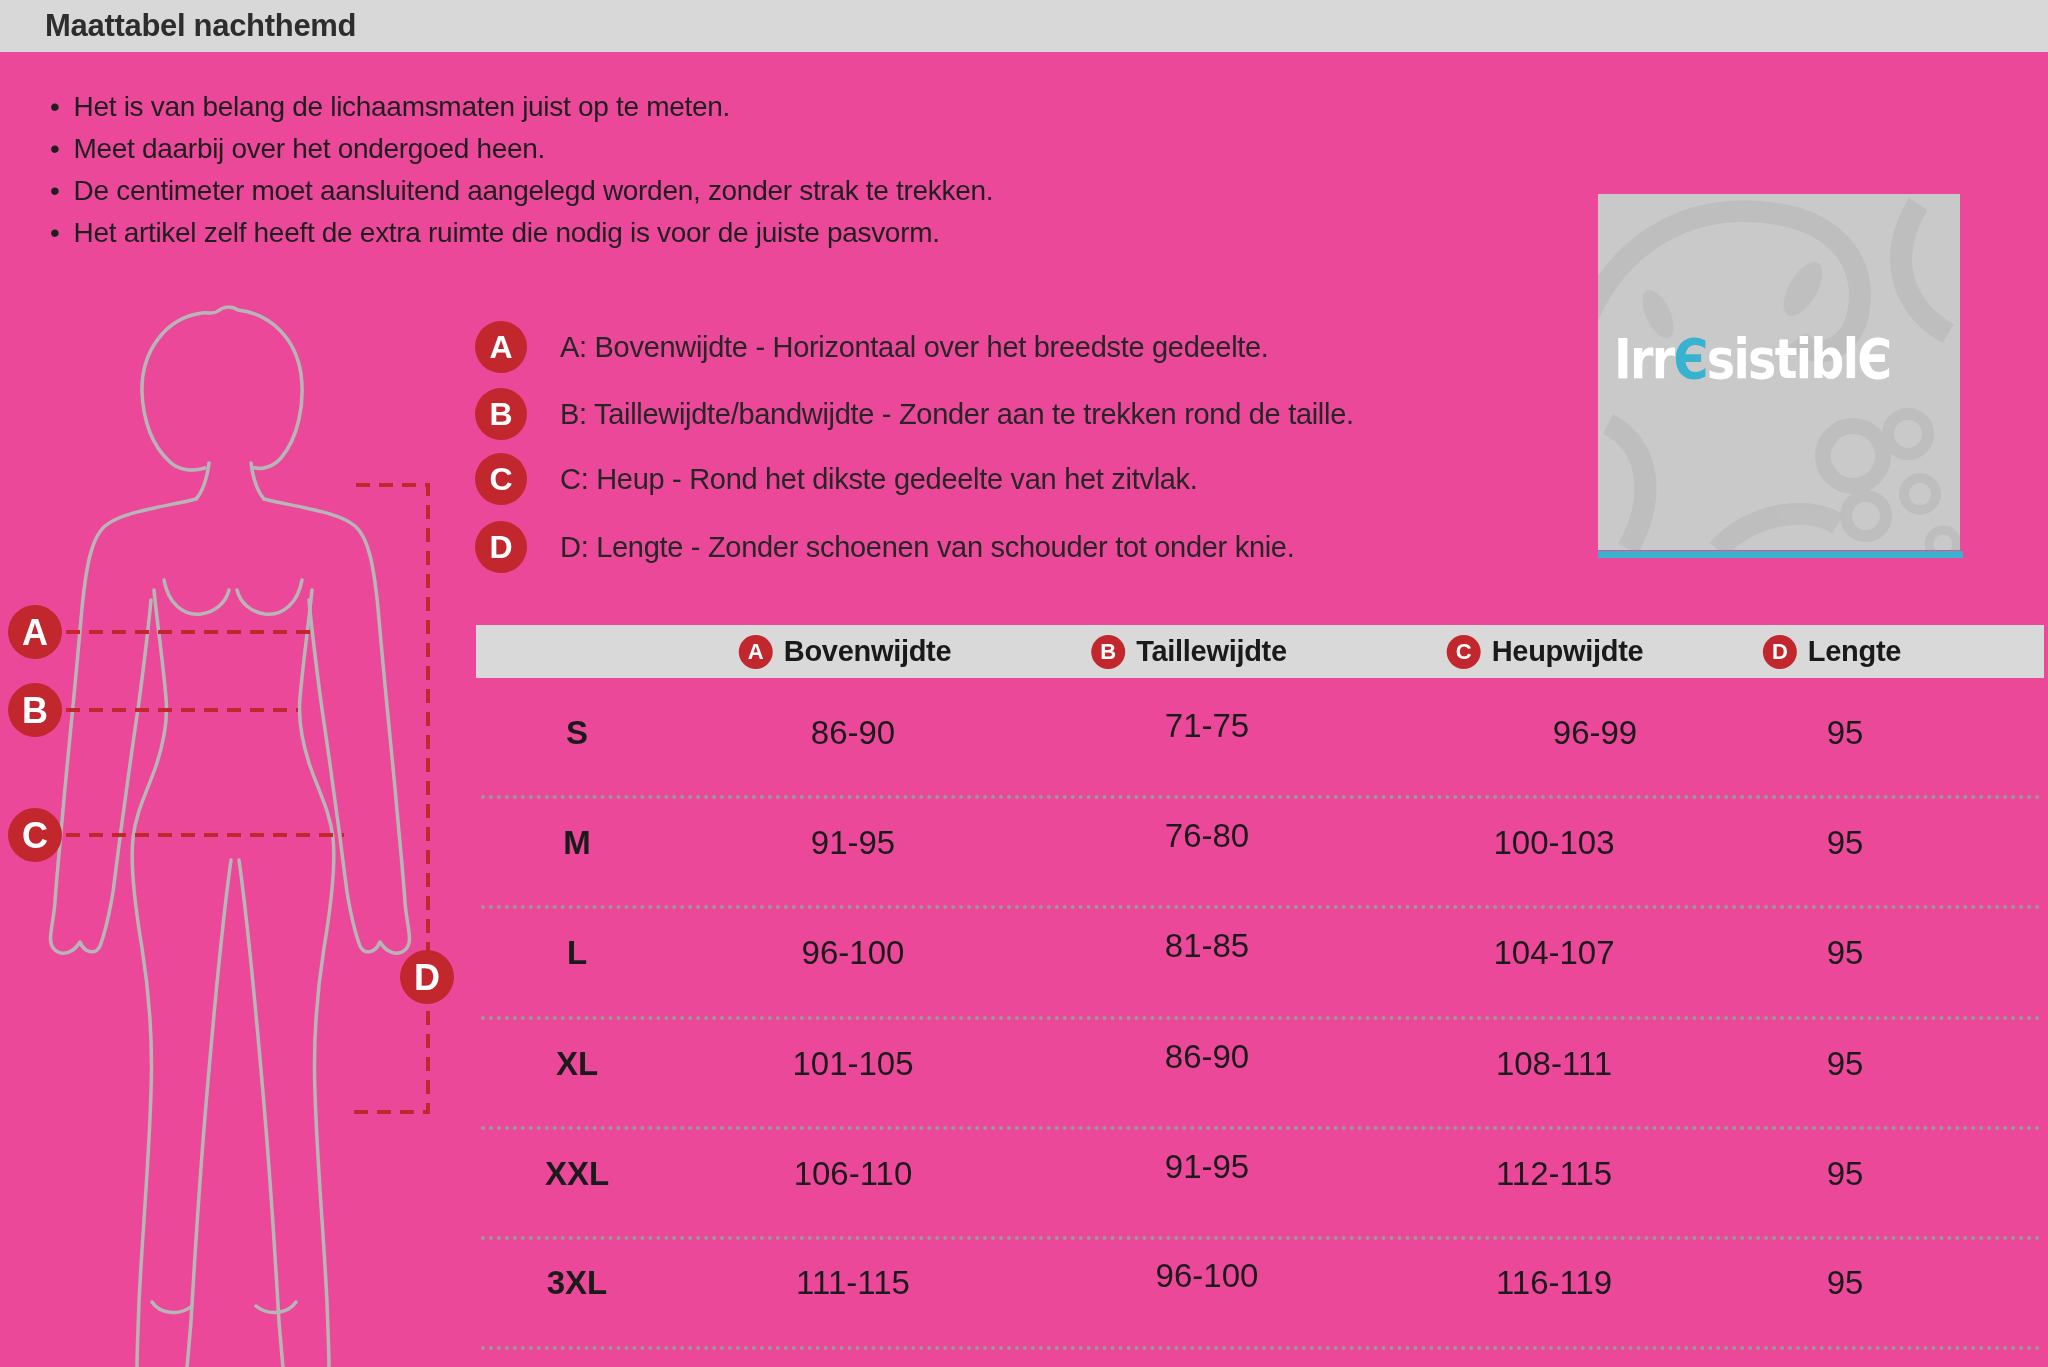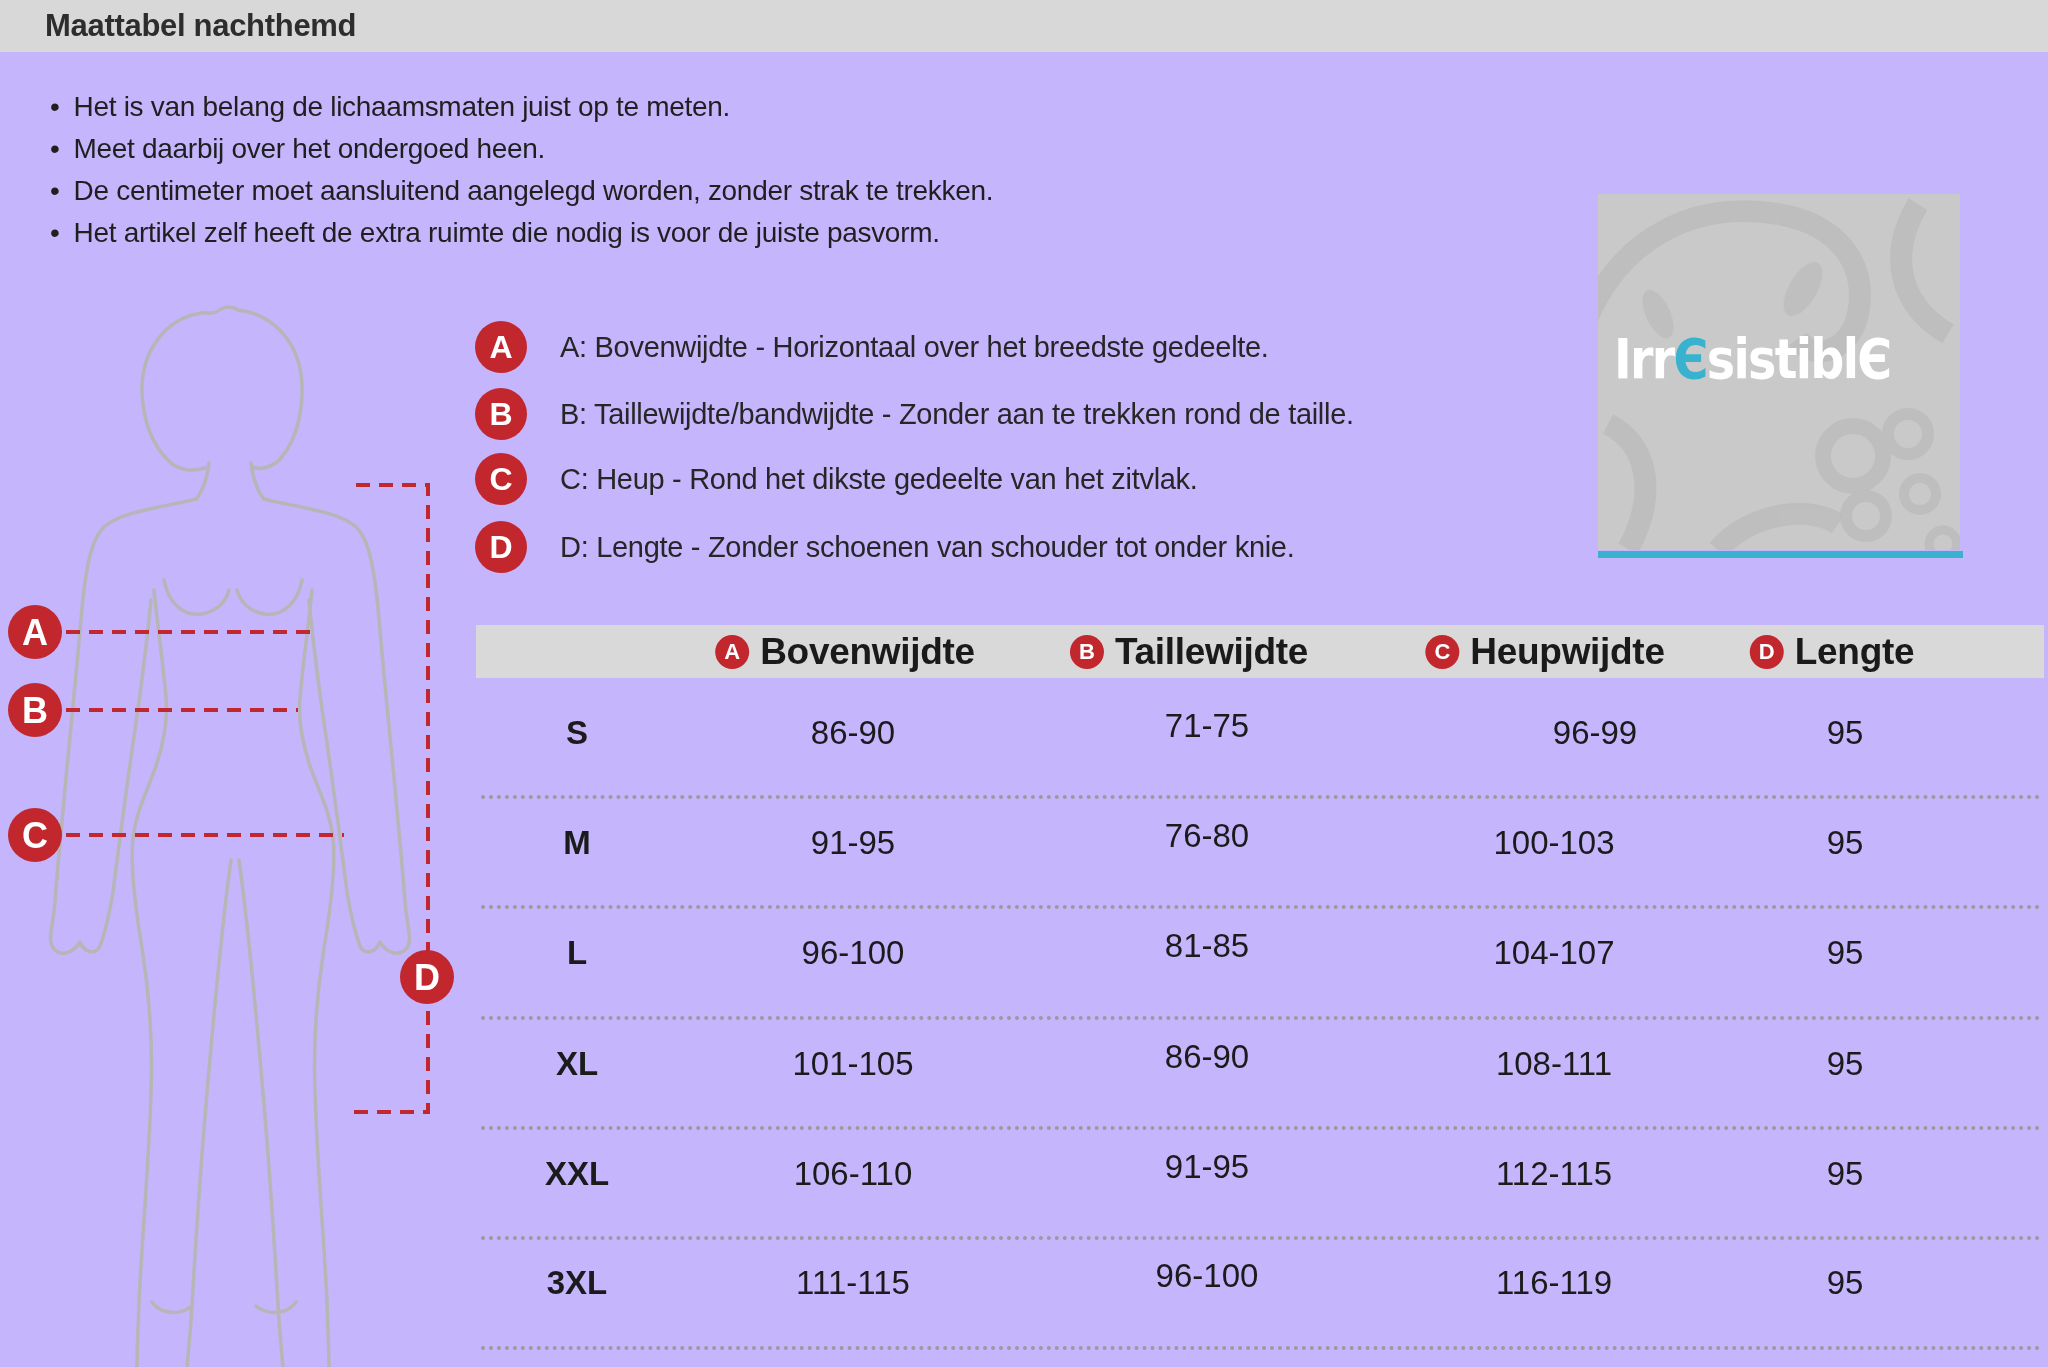--- a/index.html
+++ b/index.html
@@ -1,16 +1,16 @@
 <!DOCTYPE html>
 <html><head>
 <meta charset="utf-8">
 <style>
   html,body{margin:0;padding:0;background:#fff;}
-  .page{position:relative;width:2048px;height:1367px;background:#c4b5fd;overflow:hidden;
+  .page{position:relative;width:2048px;height:1367px;background:#ec4899;overflow:hidden;
         font-family:"Liberation Sans",sans-serif;color:#222;}
 
   
   .title-bar{position:absolute;left:0;top:0;width:2048px;height:52px;background:#d8d8d8;
              display:flex;align-items:center;}
   .title-bar h1{margin:0 0 0 45px;font-size:31px;font-weight:bold;color:#2d2d2d;letter-spacing:-0.3px;}
 
   
   .bullets{position:absolute;left:50px;top:86px;}
   .bullet-row{display:flex;align-items:baseline;font-size:28px;color:#1f1f1f;line-height:42px;letter-spacing:-0.3px;}
@@ -35,21 +35,21 @@
              transform:scaleX(0.85);transform-origin:left center;letter-spacing:-2px;}
   .e-accent{color:#38b2cf;}
   .e-end{color:#ffffff;}
   .logo-underline{position:absolute;left:1598px;top:551px;width:365px;height:7px;background:#38b2cf;}
 
   
   .thead{position:absolute;left:476px;top:625px;width:1568px;height:53px;background:#d9d9d9;}
   .hcell{position:absolute;top:50%;transform:translate(-50%,-50%);display:flex;align-items:center;white-space:nowrap;}
   .hcircle{width:34px;height:34px;border-radius:50%;background:#c1272d;color:#fff;
            display:flex;align-items:center;justify-content:center;font-size:22px;font-weight:bold;flex:0 0 34px;}
-  .hlabel{margin-left:11px;font-size:37px;font-weight:bold;color:#1a1a1a;letter-spacing:-0.3px;}
+  .hlabel{margin-left:11px;font-size:29px;font-weight:bold;color:#1a1a1a;letter-spacing:-0.3px;}
 
   .trow{position:absolute;left:476px;width:1568px;height:110px;}
   .cell{position:absolute;top:50%;transform:translate(-50%,-50%);font-size:33px;color:#1b1b1b;white-space:nowrap;}
   .cell.size{font-weight:bold;}
   .cell.lift{transform:translate(-50%,-50%) translateY(-7px);}
 
   .sep{position:absolute;left:481px;width:1560px;height:0;border-top:4px dotted #9a9a9a;}
 </style>
 </head>
 <body>

